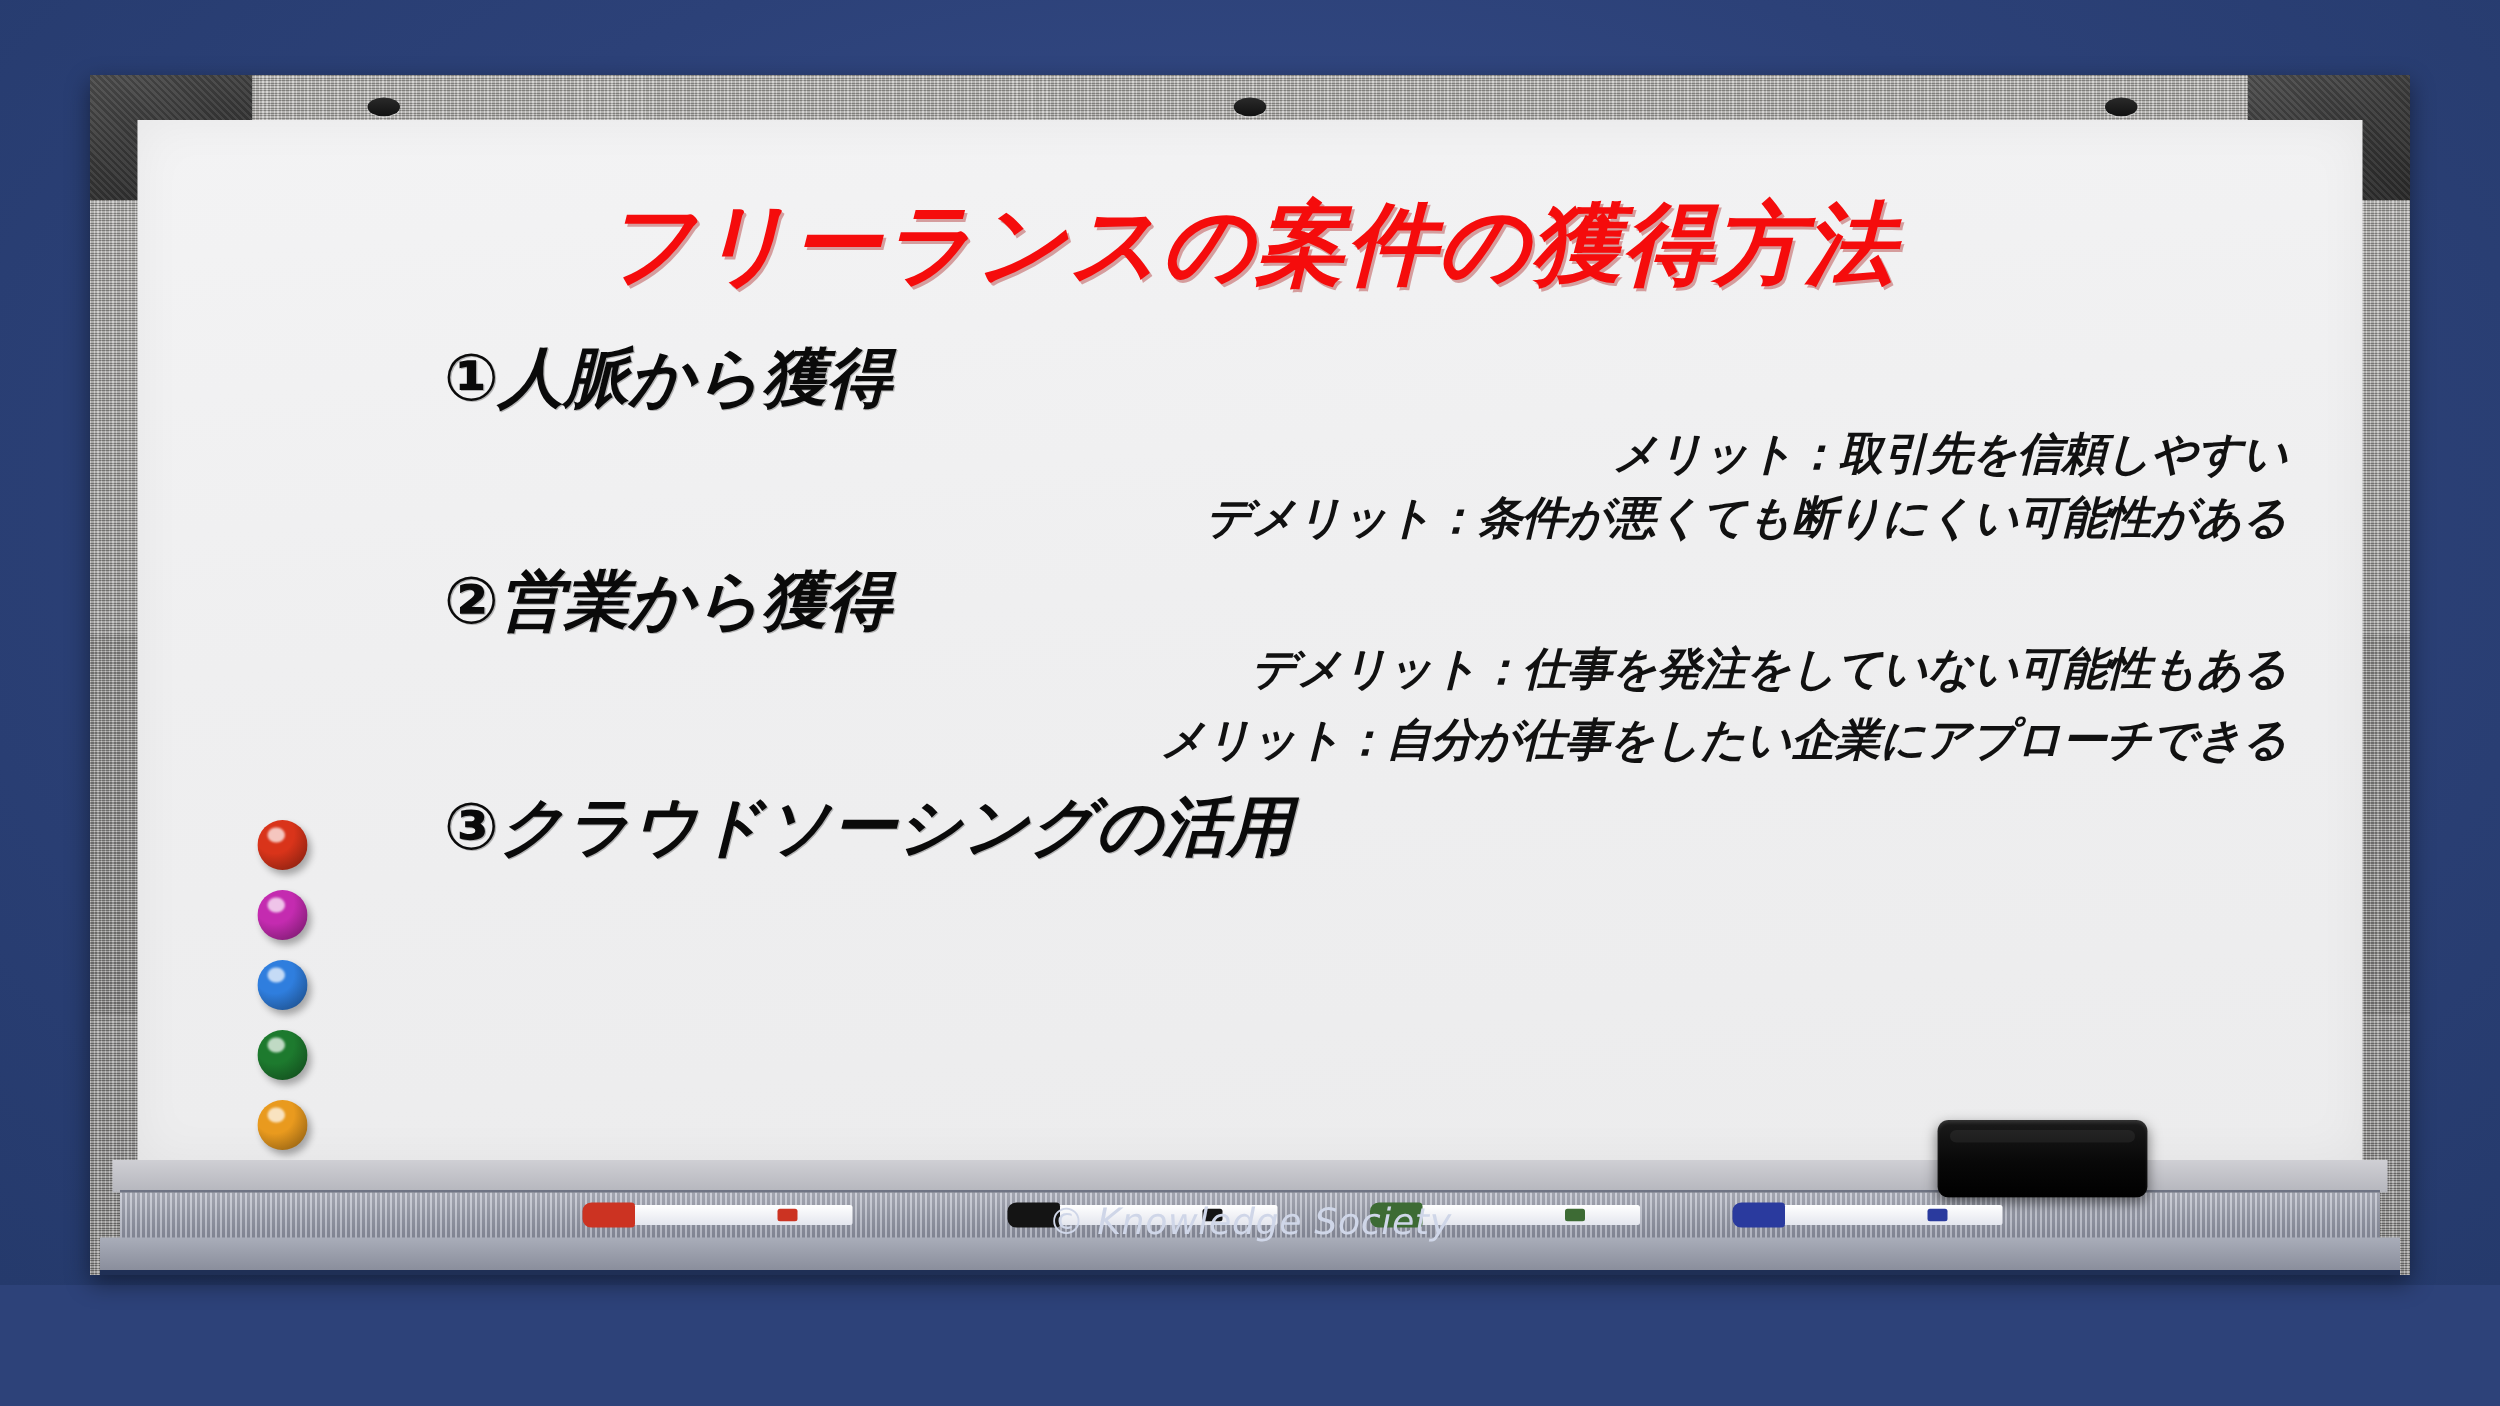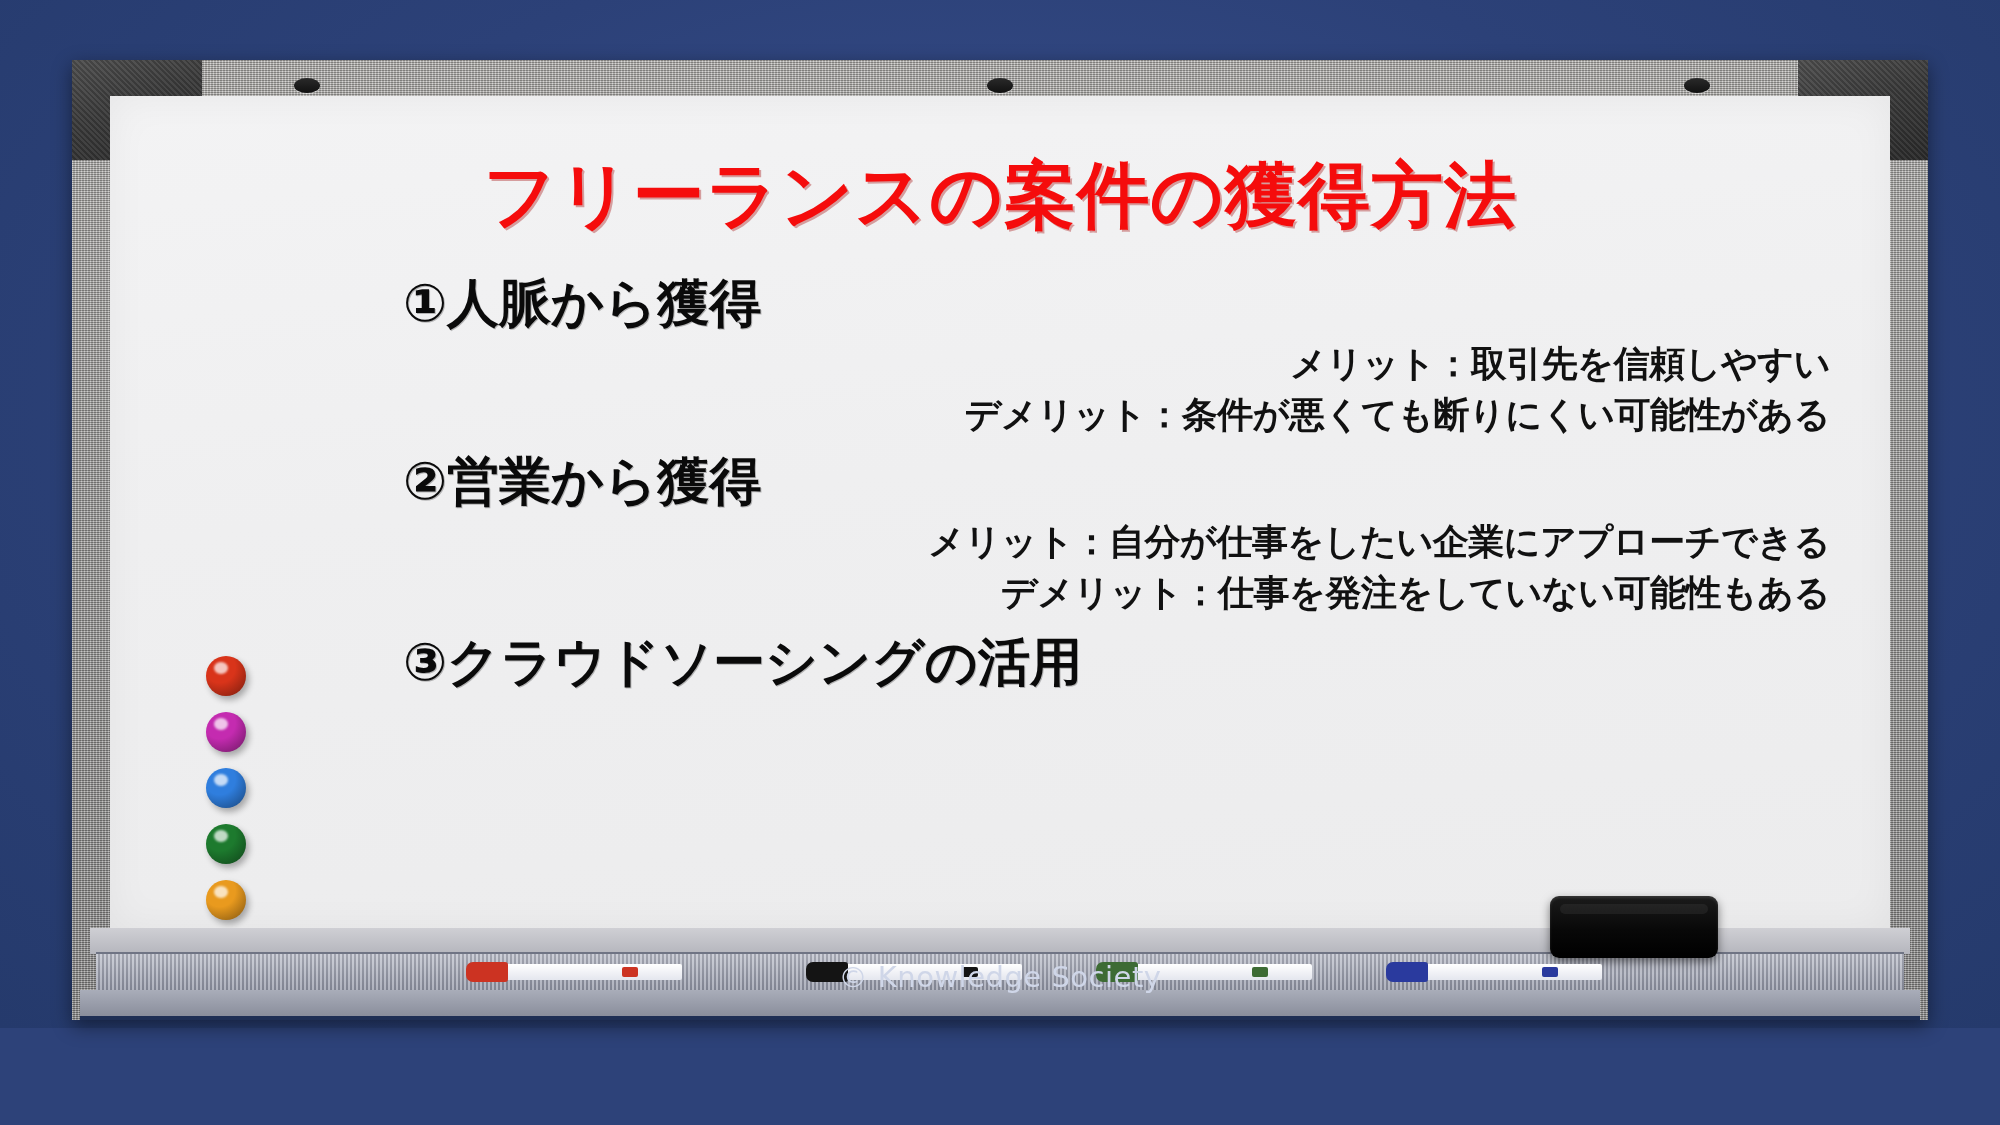--- a/index.html
+++ b/index.html
@@ -4,20 +4,21 @@
 <style>
   html,body{margin:0;padding:0;}
   body{
     width:2000px;height:1125px;overflow:hidden;
     background:#2d4279;
     font-family:"DejaVu Sans","Liberation Sans",sans-serif;
   }
   .stage{position:relative;width:2000px;height:1028px;
     background:
       radial-gradient(ellipse at 50% 40%, #3a5190 0%, #2c4178 55%, #253a6c 100%);
+    font-style: italic;
   }
 
   
   .board-wrap{position:absolute;left:72px;top:60px;width:1856px;height:960px;}
 
   
   .frame{
     position:absolute;inset:0;
     background:#9a9a9a;
     background-image:
@@ -93,21 +94,21 @@
     border-radius:50%;background:rgba(255,255,255,.72);filter:blur(1px);}
 
   
   .content{position:absolute;left:0;right:0;top:0;bottom:0;}
   .title{
     position:absolute;top:52px;left:0;right:0;text-align:center;
     color:#f50c0c;font-weight:bold;font-size:72px;letter-spacing:1px;
     text-shadow:2px 2px 0 rgba(160,0,0,.35);
     white-space:nowrap;
   }
-  .block{position:absolute;left:245px;right:60px;margin-left:48px;}
+  .block{position:absolute;left:245px;right:60px;}
   .b1{top:178px;} .b2{top:356px;} .b3{top:537px;}
   .head{font-size:52px;font-weight:bold;color:#0a0a0a;line-height:1.12;
     text-shadow:1px 1px 0 rgba(0,0,0,.25);white-space:nowrap;}
   .sub{font-size:36px;font-weight:bold;color:#111;line-height:1.42;
     letter-spacing:-.5px;white-space:nowrap;text-align:right;}
   .sub.first{margin-top:6px;}
 
   
   .footer{
     position:absolute;left:0;right:0;bottom:34px;text-align:center;
@@ -136,22 +137,22 @@
         <div class="title">フリーランスの案件の獲得方法</div>
 
         <div class="block b1">
           <div class="head">①人脈から獲得</div>
           <div class="sub first">メリット：取引先を信頼しやすい</div>
           <div class="sub">デメリット：条件が悪くても断りにくい可能性がある</div>
         </div>
 
         <div class="block b2">
           <div class="head">②営業から獲得</div>
+          <div class="sub">デメリット：仕事を発注をしていない可能性もある</div>
           <div class="sub first">メリット：自分が仕事をしたい企業にアプローチできる</div>
-          <div class="sub">デメリット：仕事を発注をしていない可能性もある</div>
         </div>
 
         <div class="block b3">
           <div class="head">③クラウドソーシングの活用</div>
         </div>
 
       </div>
 
       <div class="magnets">
           <div class="magnet" style="background: radial-gradient(circle at 34% 28%, rgb(217, 52, 26) 0%, rgb(217, 52, 26) 40%, rgba(0, 0, 0, 0.45) 100%), rgb(217, 52, 26);"></div>

